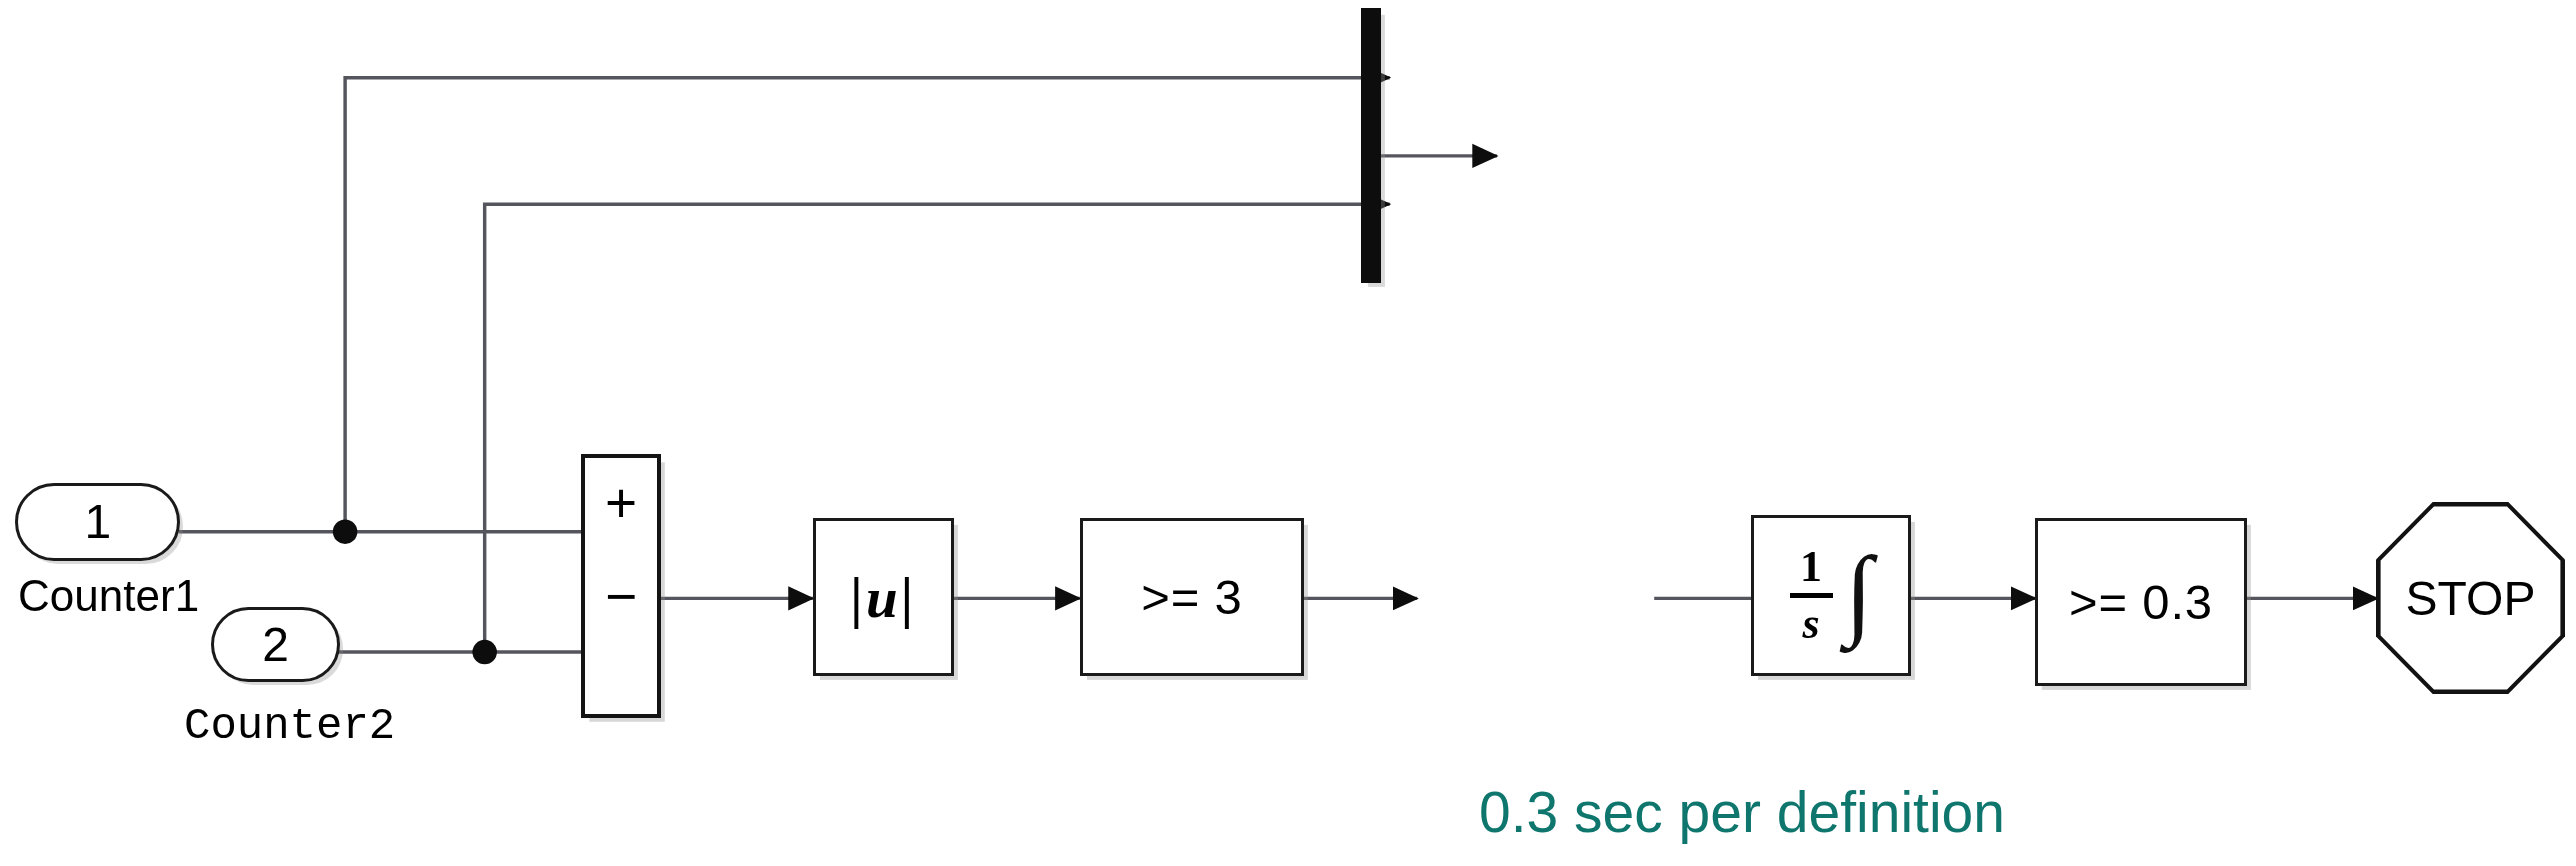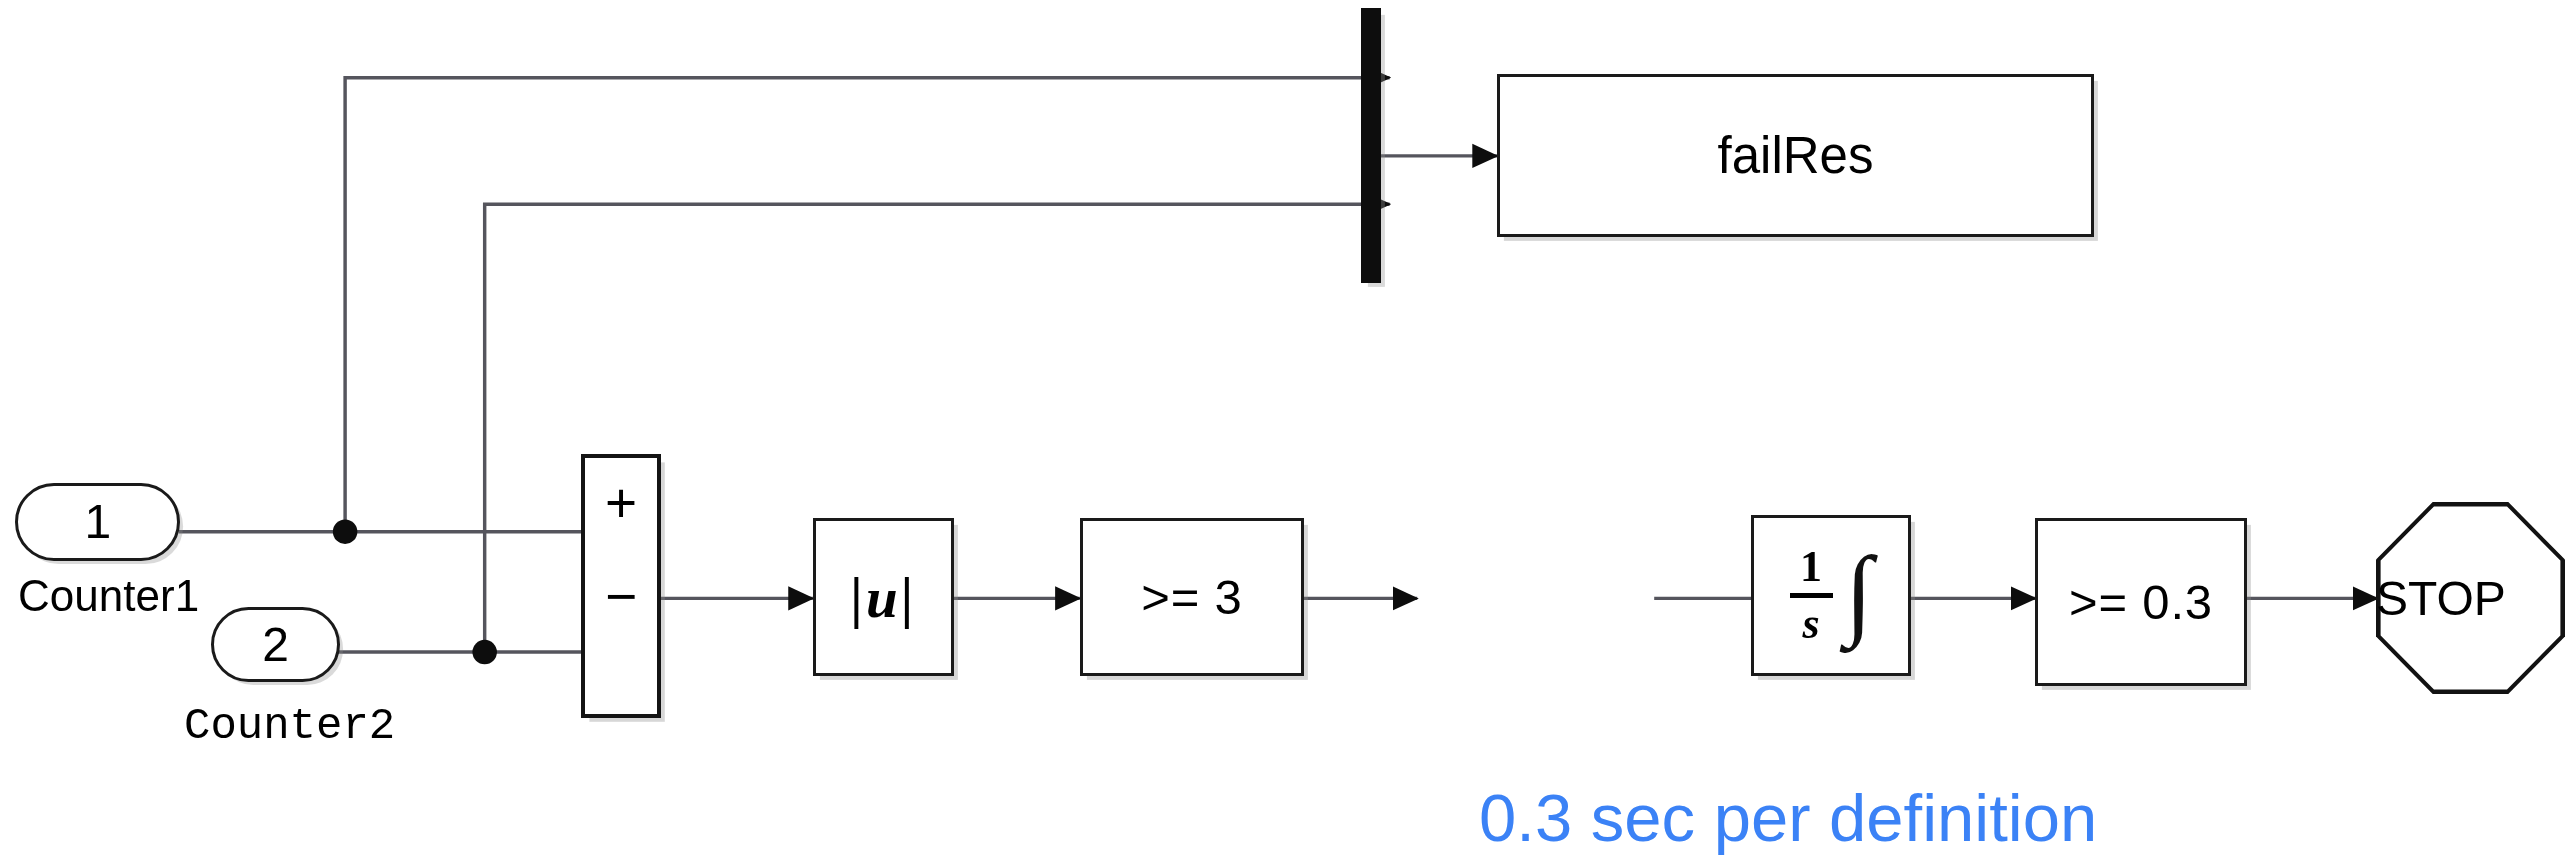--- a/index.html
+++ b/index.html
@@ -140,42 +140,43 @@
     font-weight: 300;
     transform: translateY(-3.1px);
   }
 
   
   .stop-block {
     position: absolute;
     box-sizing: border-box;
     display: flex;
     align-items: center;
+    justify-content: center;
     background: #ffffff;
     clip-path: polygon(30% 0%, 70% 0%, 100% 30%, 100% 70%, 70% 100%, 30% 100%, 0% 70%, 0% 30%);
     border: 0;
   }
   .stop-outline {
     position: absolute;
     left: 0; top: 0; width: 100%; height: 100%;
     pointer-events: none;
   }
   .stop-label {
     font-size: 48px;
     color: #000;
     position: relative;
     z-index: 3;
     letter-spacing: 0px;
   }
 
   
   .annotation {
     position: absolute;
-    font-size: 67px;
-    color: #3b82f6;
+    font-size: 57px;
+    color: #0f766e;
     white-space: nowrap;
     line-height: 1;
   }
 </style>
 </head>
 <body>
 
 <div id="canvas">
 
   <svg id="wires" viewBox="0 0 3359 1130" width="2576" height="867" xmlns="http://www.w3.org/2000/svg">
@@ -223,23 +224,20 @@
   </div>
   <div class="port-name" style="left:184px; top:704px;font-family:Liberation Mono, monospace;">Counter2</div>
 
   <div class="sum-block" style="left:581px; top:454px; width:80px; height:264px;">
     <span class="sum-sign plus">+</span>
     <span class="sum-sign minus">−</span>
   </div>
 
   <div class="mux-bar" style="left:1361px; top:7.7px; width:20px; height:275px;"></div>
 
-  <div class="block" style="left:1497px; top:74px; width:597px; height:163px;">
-    <span class="block-label double-label">failRes</span>
-  </div>
 
   <div class="block" style="left:813px; top:518px; width:141px; height:158px;">
     <span class="block-label abs-label">|u|</span>
   </div>
 
   <div class="block" style="left:1080px; top:518px; width:224px; height:158px;">
     <span class="block-label rel-label">&gt;= 3</span>
   </div>
 
 

